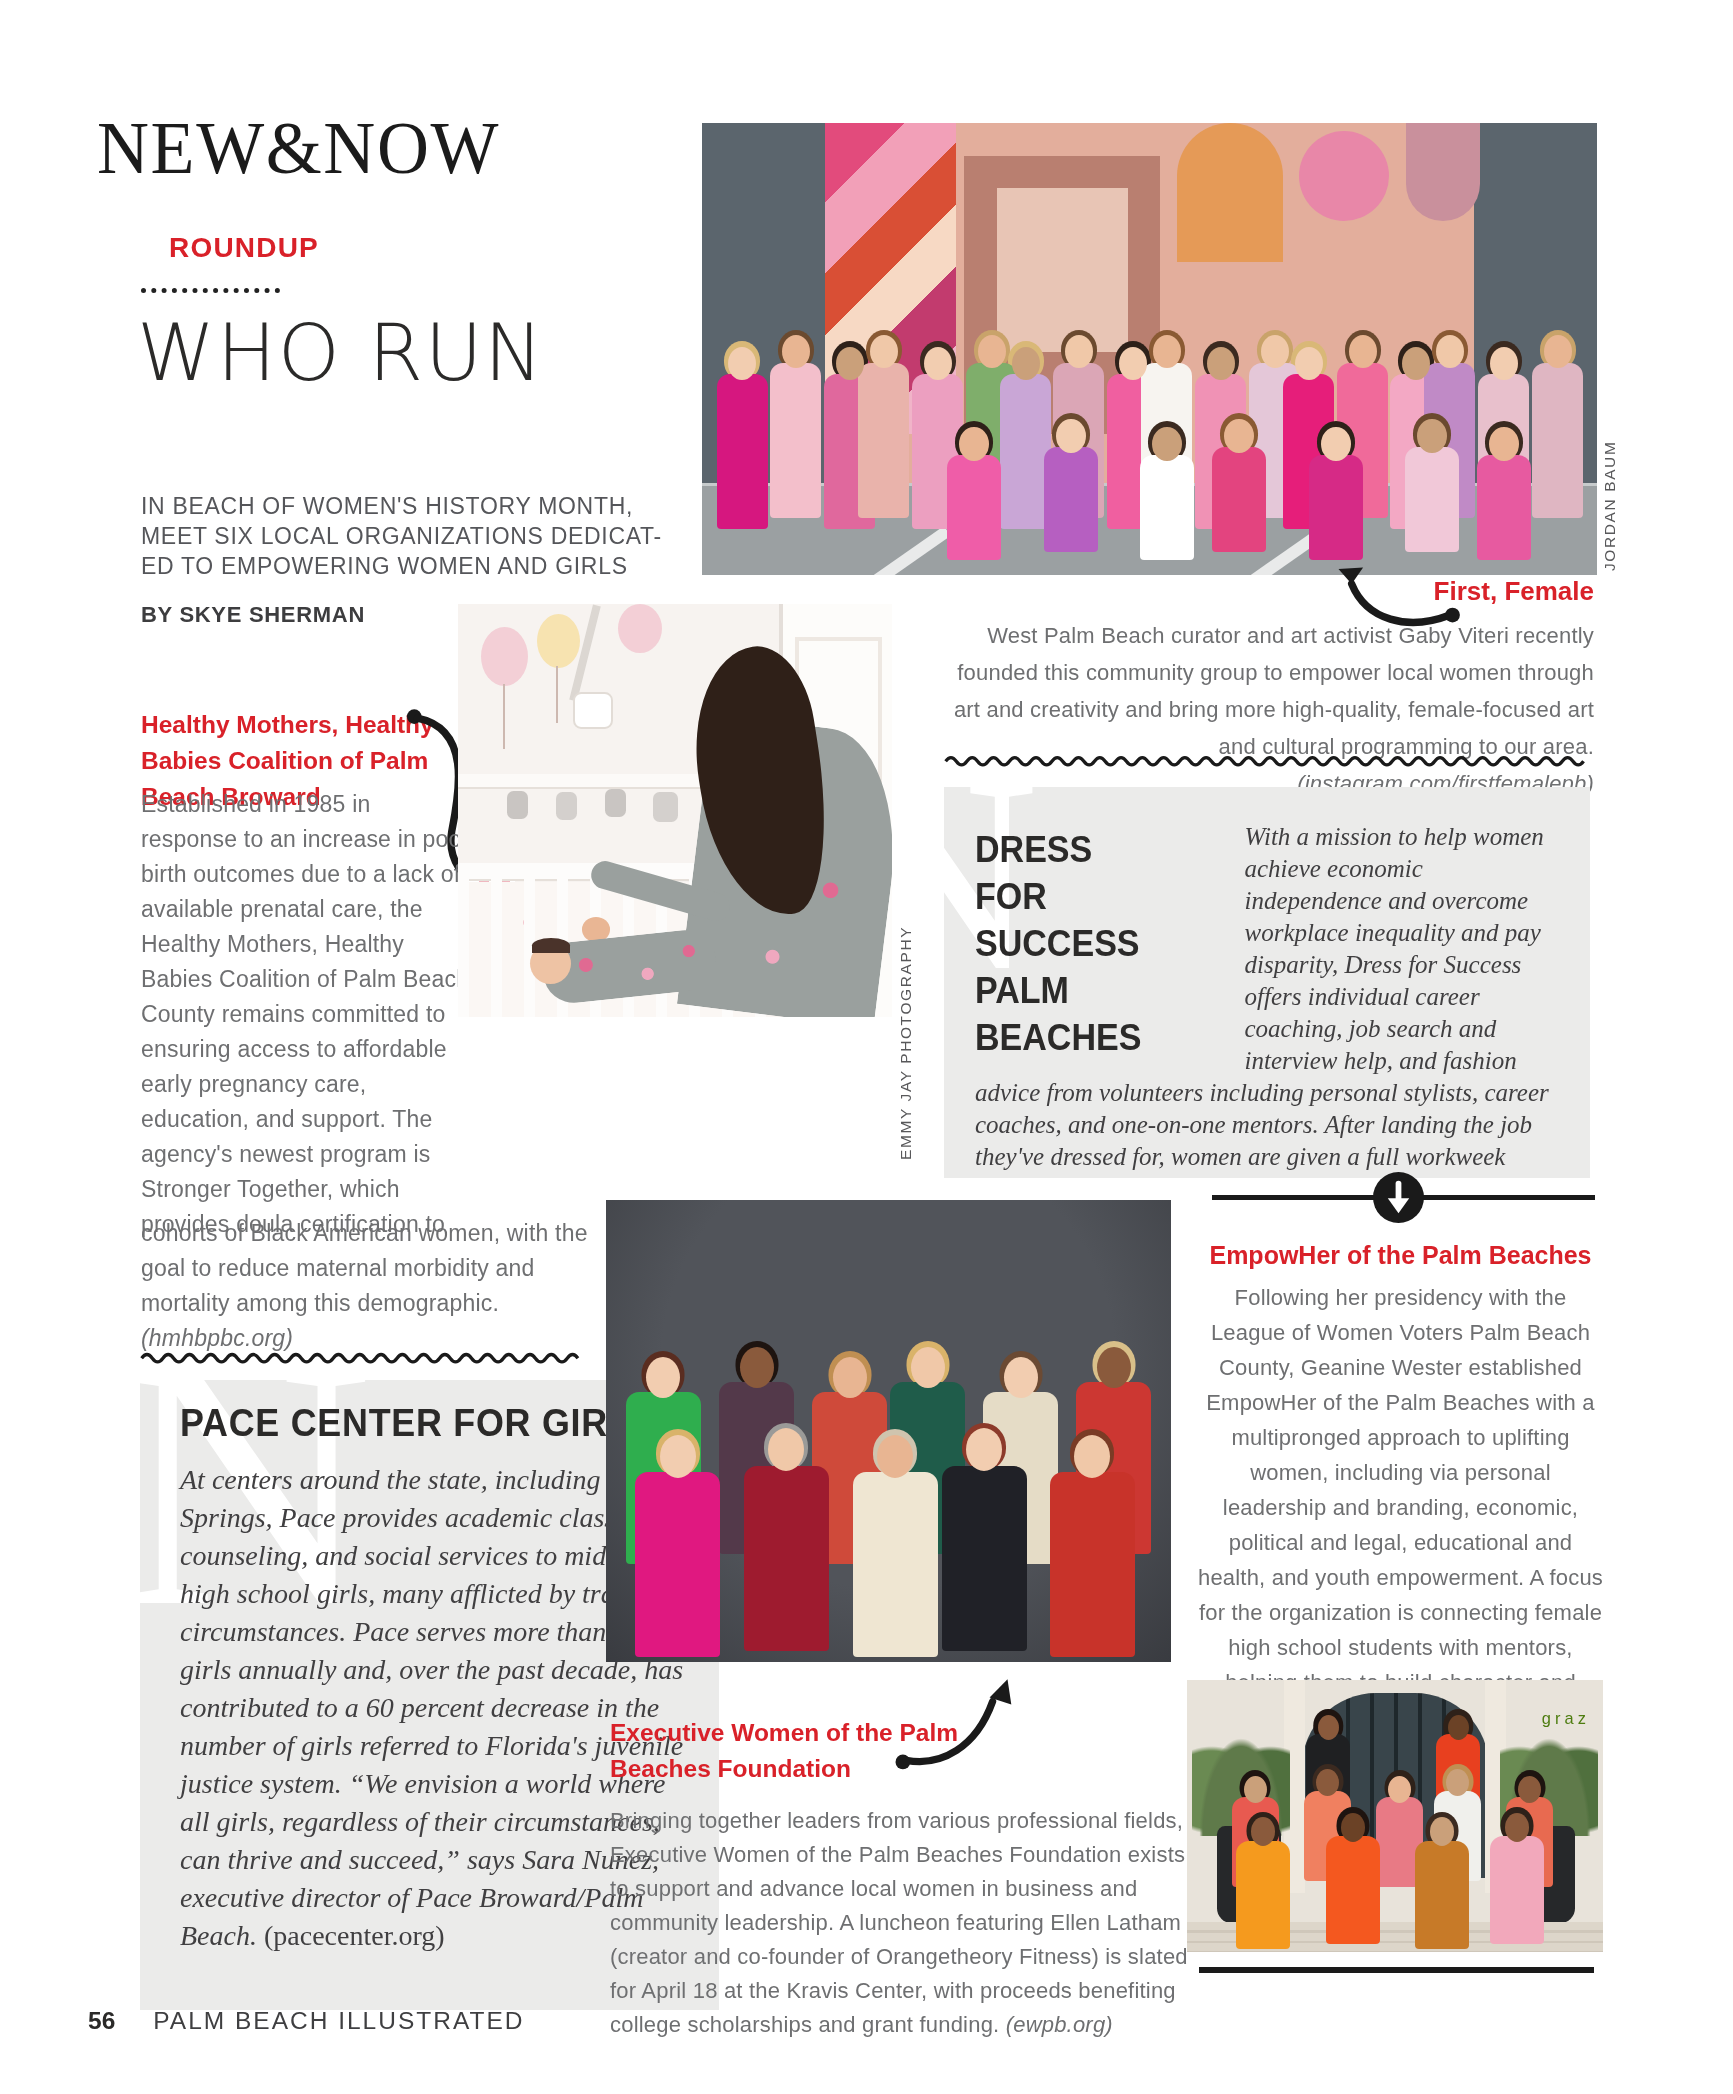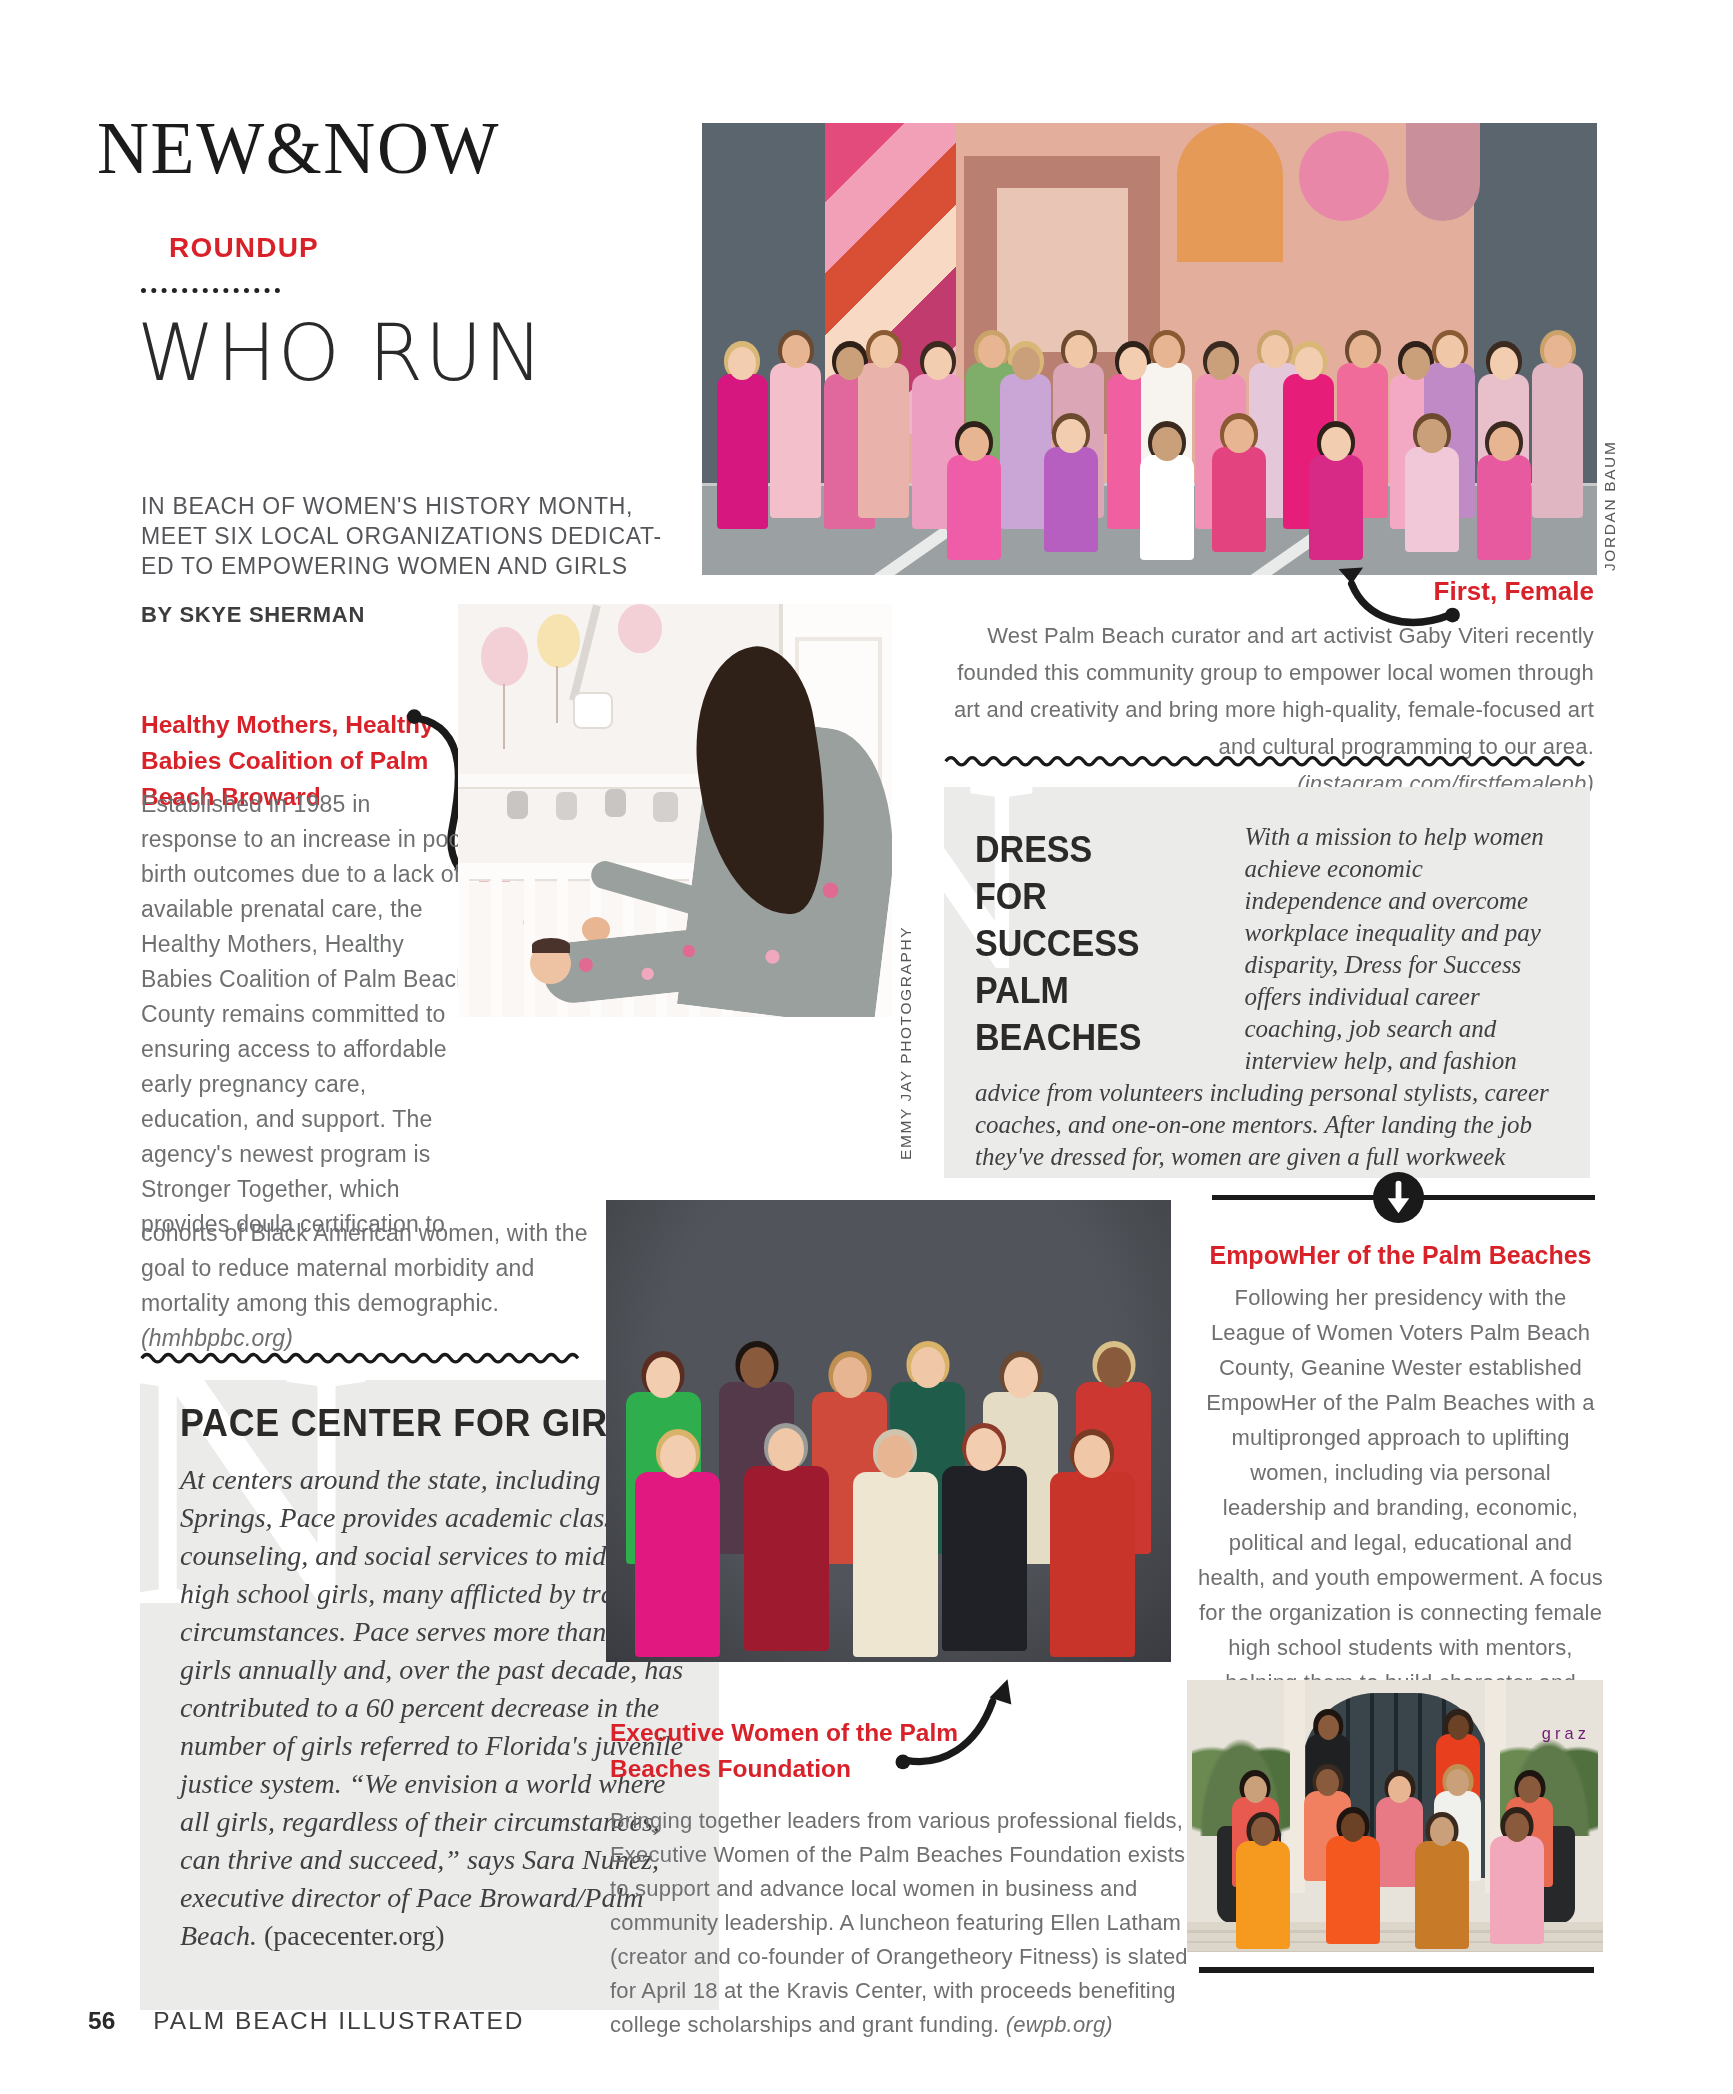--- a/index.html
+++ b/index.html
@@ -378,21 +378,21 @@
 
   <div class="photo" style="left:1187px;top:1680px;width:416px;height:272px;background:#e8e3da;">
     <div class="abs" style="left:115px;top:13px;width:187px;height:185px;border-radius:74px 74px 0 0;background:repeating-linear-gradient(90deg,rgba(0,0,0,0) 0 19.6px,#1f282c 19.6px 24px),#39454b;"></div>
     <div class="abs" style="left:97px;top:0;width:21px;height:213px;background:#efe9df;"></div>
     <div class="abs" style="left:298px;top:0;width:21px;height:213px;background:#efe9df;"></div>
     <div class="abs" style="left:4.9px;top:41px;width:98px;height:115px;background:radial-gradient(ellipse at 50% 100%,#5f7a4a 0 55%,transparent 60%),radial-gradient(ellipse at 20% 60%,#6a8a52 0 40%,transparent 45%),radial-gradient(ellipse at 80% 60%,#50703e 0 40%,transparent 45%);"></div>
     <div class="abs" style="left:313px;top:41px;width:98px;height:115px;background:radial-gradient(ellipse at 50% 100%,#5f7a4a 0 55%,transparent 60%),radial-gradient(ellipse at 20% 60%,#6a8a52 0 40%,transparent 45%),radial-gradient(ellipse at 80% 60%,#50703e 0 40%,transparent 45%);"></div>
     <div class="abs" style="left:29.5px;top:146px;width:64px;height:97px;border-radius:8.2px 8.2px 14.7px 14.7px;background:#26282a;"></div>
     <div class="abs" style="left:324px;top:146px;width:64px;height:97px;border-radius:8.2px 8.2px 14.7px 14.7px;background:#26282a;"></div>
     <div class="abs" style="left:0;top:242px;width:416px;height:29.5px;background:repeating-linear-gradient(180deg,#ddd6ca 0 8.2px,#cfc7ba 8.2px 10.6px);"></div>
-    <div class="abs" style="right:13px;top:44px;font-size:16.4px;letter-spacing:4.1px;color:#701a75;">graz</div>
+    <div class="abs" style="right:13px;top:29px;font-size:16.4px;letter-spacing:4.1px;color:#4d7c0f;">graz</div>
     <div class="band" style="left:98px;right:98px;bottom:139px;height:123px;z-index:1;">
         <div class="fig" style="left:21px;bottom:0px;width:44px">
           <div class="hair" style="background:#1e1410;width:29.5px;height:33px"></div>
           <div class="head" style="background:#8a5a3c;width:21px;height:25px"></div>
           <div class="torso" style="background:#1f2022;height:79px"></div>
         </div>
         <div class="fig" style="left:151px;bottom:0px;width:44px">
           <div class="hair" style="background:#2e2119;width:29.5px;height:33px"></div>
           <div class="head" style="background:#6b4226;width:21px;height:25px"></div>
           <div class="torso" style="background:#e8401f;height:79px"></div>

